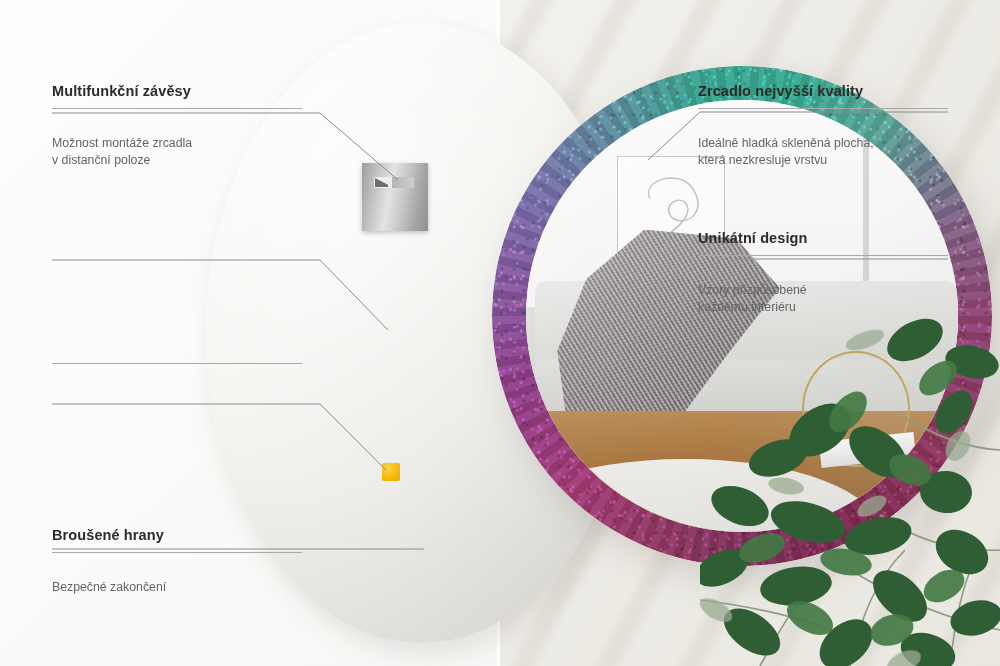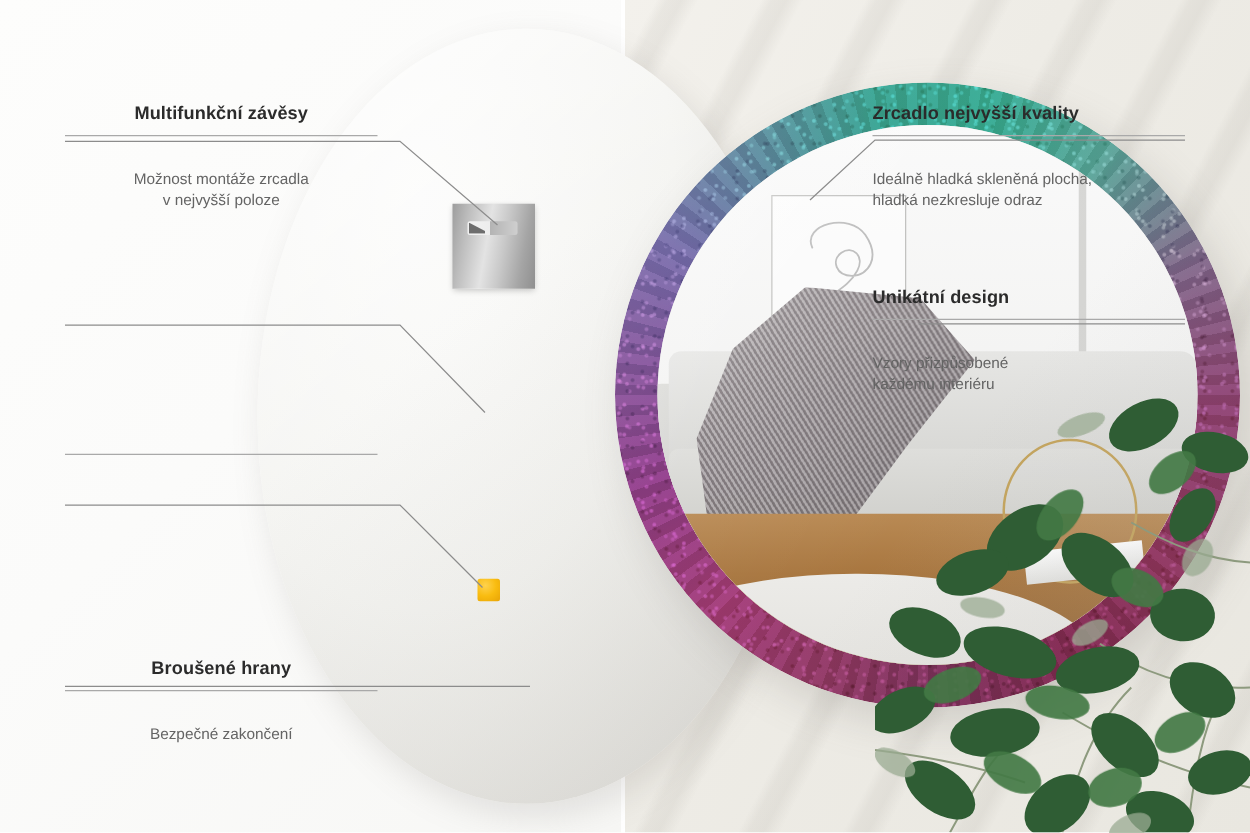--- a/index.html
+++ b/index.html
@@ -183,21 +183,21 @@
   .callout { position: absolute; }
   .callout h3 {
     font-size: 14.5px; font-weight: bold; color: #2b2b2b;
     letter-spacing: 0.1px; line-height: 1.28;
   }
   .callout p {
     font-size: 12.3px; color: #646464; line-height: 1.45;
     margin-top: 26px;
   }
   .rule { height: 1px; background: #a9a9a9; margin-top: 7px; }
-  .left-callout { left: 52px; width: 250px; text-align: center; }
+  .left-callout { left: 52px; width: 250px; text-align: left; }
   .right-callout { width: 250px; text-align: left; }
 
   .leader { position: absolute; left: 0; top: 0; width: 1000px; height: 666px; pointer-events: none; }
 </style>
 </head>
 <body>
 
 <div id="stage">
 
   <div class="half-left"></div>
@@ -303,21 +303,21 @@
       <path d="M948 112 L700 112 L648 160"></path>
       <path d="M948 259 L735 259"></path>
     </g>
   </svg>
 
   <div class="callout left-callout" style="top:82px">
     <h3>Multifunkční závěsy</h3>
     <div class="rule"></div>
     <p>
       <span>Možnost montáže zrcadla</span><br>
-      <span>v nejvyšší poloze</span>
+      <span>v distanční poloze</span>
     </p>
   </div>
 
 
   <div class="callout left-callout" style="top:355px">
     <div class="rule" style="margin-top:8px"></div>
   </div>
 
   <div class="callout left-callout" style="top:526px">
     <h3>Broušené hrany</h3>
@@ -325,21 +325,21 @@
     <p>
       <span>Bezpečné zakončení</span>
     </p>
   </div>
 
   <div class="callout right-callout" style="top:82px; left:698px">
     <h3>Zrcadlo nejvyšší kvality</h3>
     <div class="rule"></div>
     <p>
       <span>Ideálně hladká skleněná plocha,</span><br>
-      <span>hladká nezkresluje odraz</span>
+      <span>která nezkresluje vrstvu</span>
     </p>
   </div>
 
   <div class="callout right-callout" style="top:229px; left:698px">
     <h3>Unikátní design</h3>
     <div class="rule"></div>
     <p>
       <span>Vzory přizpůsobené</span><br>
       <span>každému interiéru</span>
     </p>

